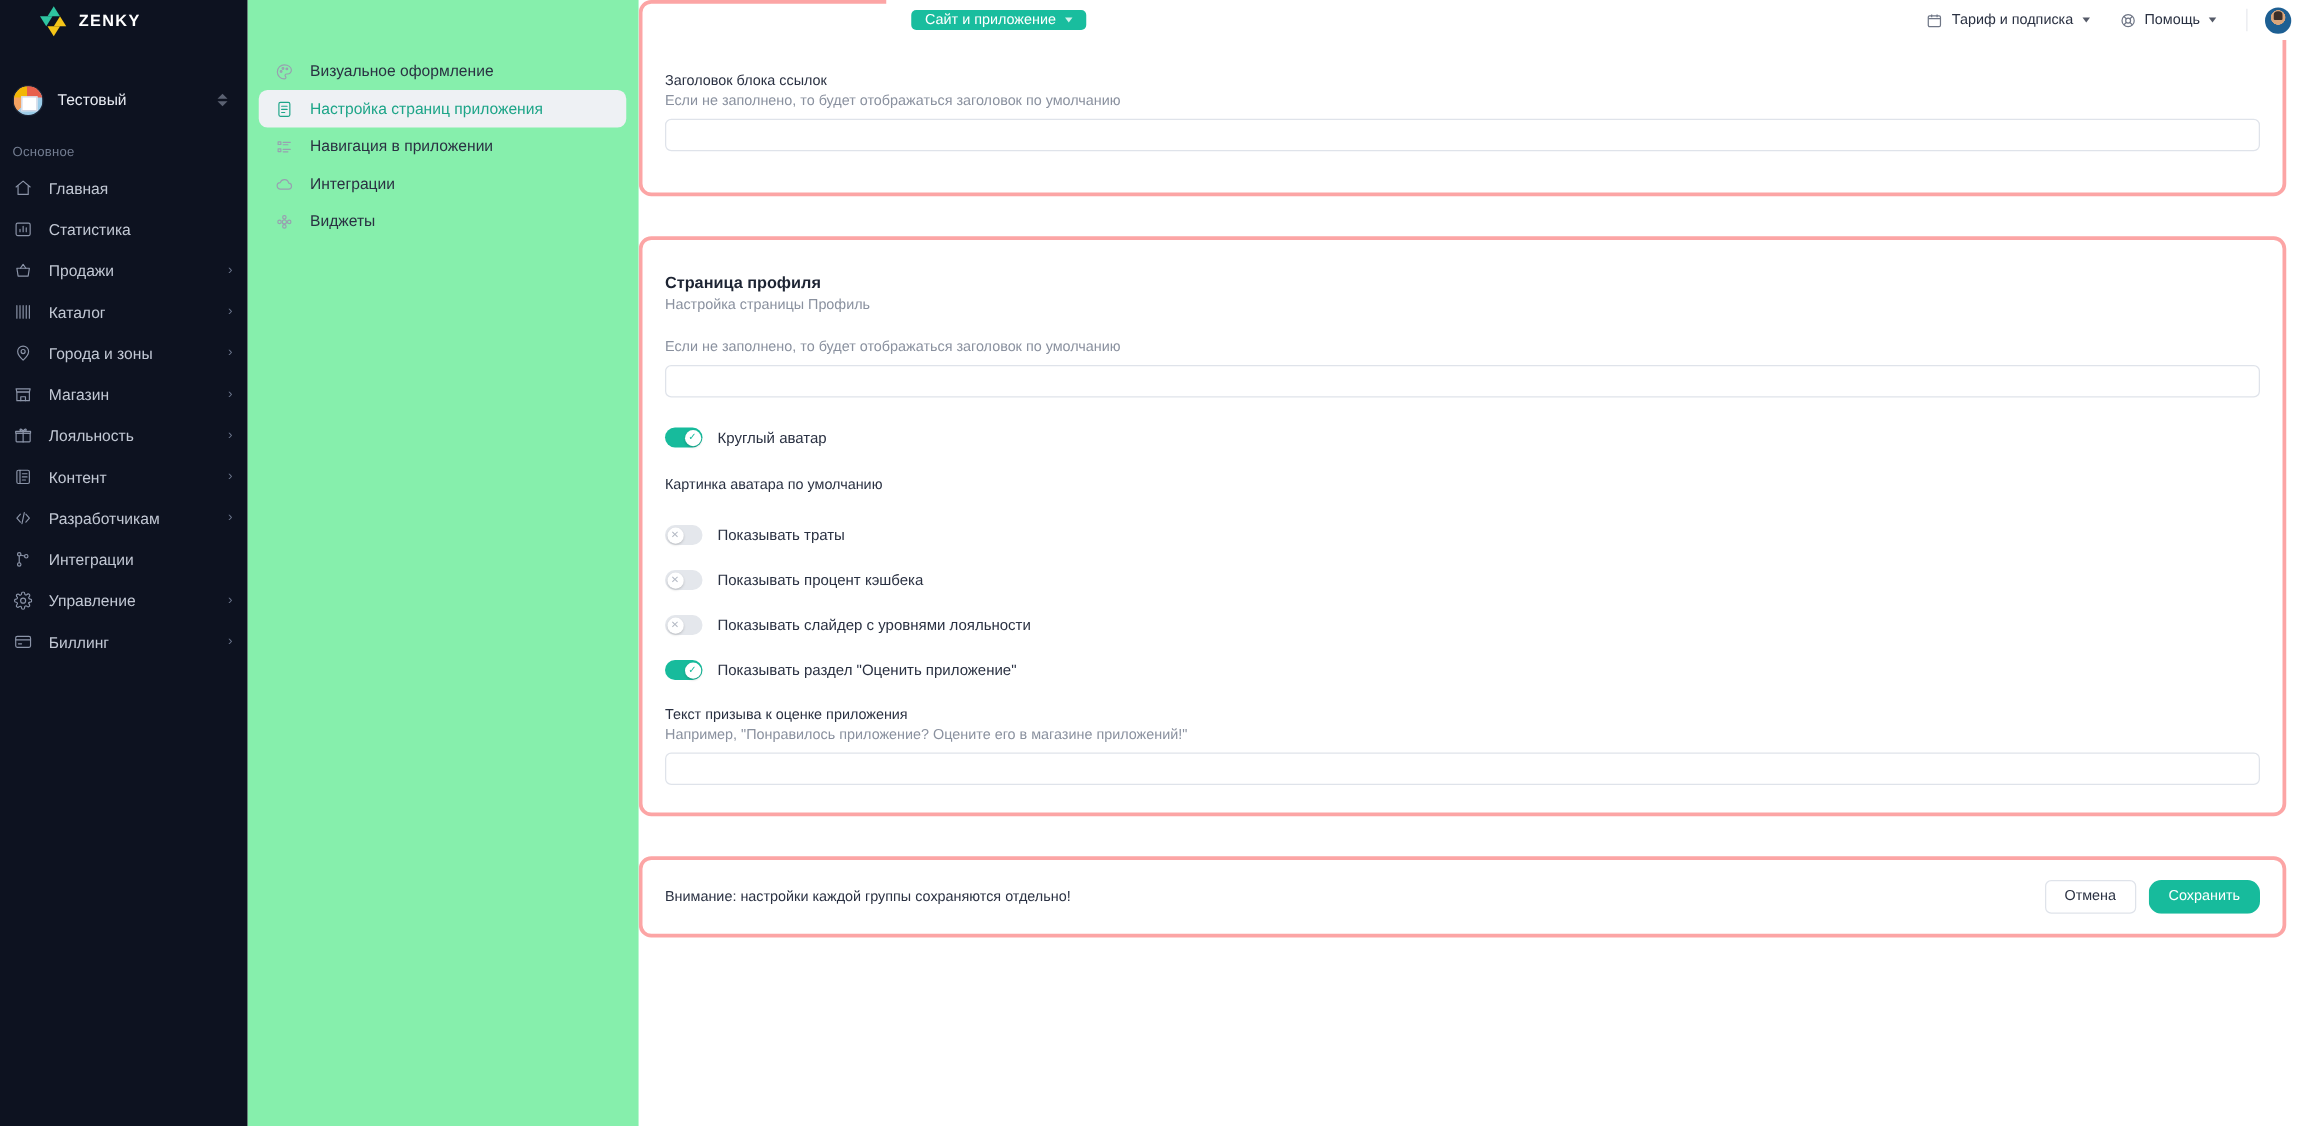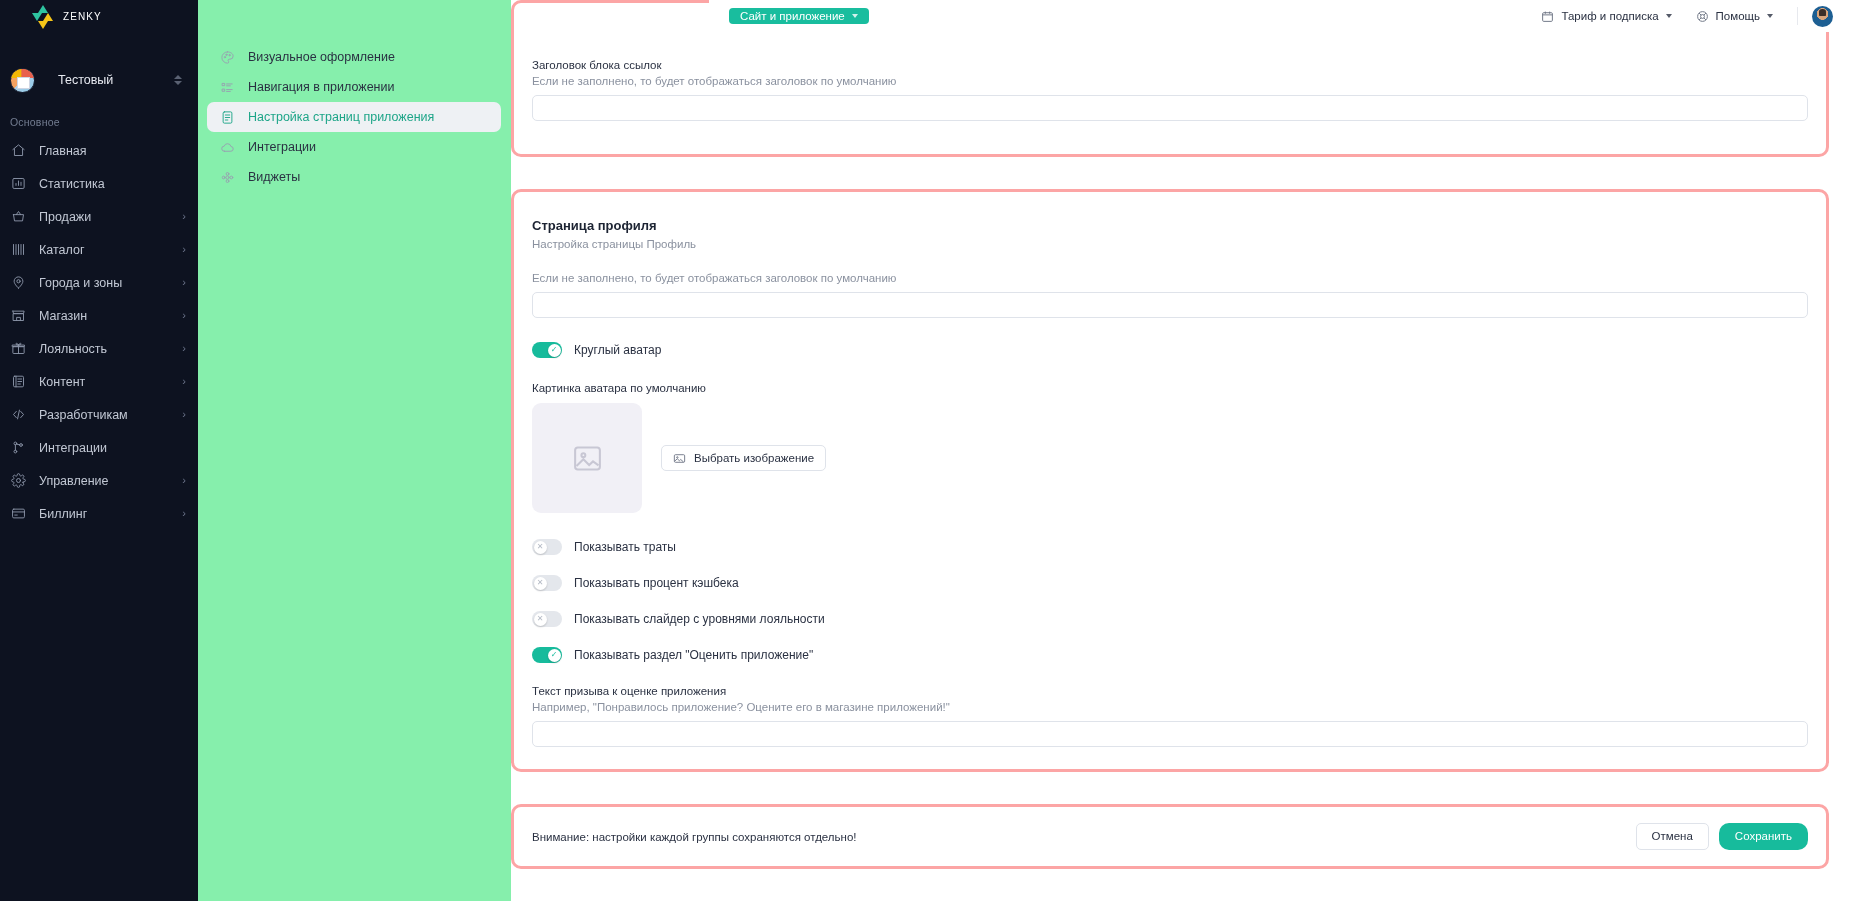--- a/index.html
+++ b/index.html
@@ -29,25 +29,25 @@
     padding-left: 32px;
     gap: 9px;
   }
   .brand-mark { position: relative; width: 22px; height: 22px; }
   .tri { position: absolute; width: 0; height: 0; }
   .tri.up-g  { border-left: 5px solid transparent; border-right: 5px solid transparent; border-bottom: 8px solid #2ec4a0; left: 6px; top: 0px; }
   .tri.dn-g  { border-left: 5px solid transparent; border-right: 5px solid transparent; border-top: 8px solid #2ec4a0; left: 0px; top: 8px; }
   .tri.up-y  { border-left: 5px solid transparent; border-right: 5px solid transparent; border-bottom: 8px solid #f5c518; left: 11px; top: 8px; }
   .tri.dn-y  { border-left: 5px solid transparent; border-right: 5px solid transparent; border-top: 8px solid #f5c518; left: 6px; top: 16px; }
   .brand-name {
-    font-size: 10px; font-weight: normal; letter-spacing: 1.1px; color: #ffffff;
+    font-size: 13px; font-weight: bold; letter-spacing: 1.1px; color: #ffffff;
   }
 
   .store-row {
-    display: flex; align-items: center; gap: 23px;
+    display: flex; align-items: center; gap: 11px;
     padding: 0 16px 0 10px;
     height: 44px;
     margin-top: 26px;
   }
   .store-avatar {
     width: 25px; height: 25px; border-radius: 50%;
     background: linear-gradient(135deg,#f4a261 0%,#f4a261 49%,#a9cfe8 50%,#8ec9e8 100%);
     position: relative; overflow: hidden; flex: none;
     border: 1px solid #1b2233;
   }
@@ -389,37 +389,37 @@
         <span class="subnav-ico">
           <svg viewBox="0 0 24 24" fill="none" stroke="currentColor" stroke-width="1.5" stroke-linecap="round" stroke-linejoin="round">
             <path d="M12 3a9 9 0 100 18c1.3 0 2-.9 2-1.9 0-.6-.3-1-.6-1.4-.3-.4-.5-.8-.5-1.2 0-1 .8-1.8 1.8-1.8H16a5 5 0 005-5c0-3.7-4-6.7-9-6.7z"></path>
             <circle cx="7.8" cy="11.5" r="1.1"></circle>
             <circle cx="10.2" cy="7.6" r="1.1"></circle>
             <circle cx="15.2" cy="8.2" r="1.1"></circle>
           </svg>
         </span>
         <span>Визуальное оформление</span>
       </div>
+      <div class="subnav-item active">
+        <span class="subnav-ico">
+          <svg viewBox="0 0 24 24" fill="none" stroke="currentColor" stroke-width="1.5" stroke-linecap="round" stroke-linejoin="round">
+            <rect x="5" y="3" width="14" height="18" rx="2"></rect>
+            <path d="M8.5 8h7M8.5 12h7M8.5 16h4"></path>
+          </svg>
+        </span>
+        <span>Настройка страниц приложения</span>
+      </div>
       <div class="subnav-item">
         <span class="subnav-ico">
           <svg viewBox="0 0 24 24" fill="none" stroke="currentColor" stroke-width="1.5" stroke-linecap="round" stroke-linejoin="round">
             <path d="M4 5.5h3.5v3.5H4zM4 14.5h3.5V18H4z"></path>
             <path d="M10.5 6.3h9M10.5 9.3h6M10.5 15.3h9M10.5 18.3h6"></path>
           </svg>
         </span>
         <span>Навигация в приложении</span>
-      </div>
-      <div class="subnav-item active">
-        <span class="subnav-ico">
-          <svg viewBox="0 0 24 24" fill="none" stroke="currentColor" stroke-width="1.5" stroke-linecap="round" stroke-linejoin="round">
-            <rect x="5" y="3" width="14" height="18" rx="2"></rect>
-            <path d="M8.5 8h7M8.5 12h7M8.5 16h4"></path>
-          </svg>
-        </span>
-        <span>Настройка страниц приложения</span>
       </div>
       <div class="subnav-item">
         <span class="subnav-ico">
           <svg viewBox="0 0 24 24" fill="none" stroke="currentColor" stroke-width="1.5" stroke-linecap="round" stroke-linejoin="round">
             <path d="M7 18h10.2a3.8 3.8 0 00.3-7.6A5.6 5.6 0 006.7 9.8 4.1 4.1 0 007 18z"></path>
           </svg>
         </span>
         <span>Интеграции</span>
       </div>
       <div class="subnav-item">
@@ -490,37 +490,20 @@
       </div>
 
       <div class="toggle-row" style="margin-top:24px;margin-bottom:0;">
         <span class="switch on">
           <span class="knob">✓</span>
         </span>
         <span class="toggle-label">Круглый аватар</span>
       </div>
 
       <div class="upload-label">Картинка аватара по умолчанию</div>
-      <div class="upload-area">
-        <div class="upload-box">
-          <svg viewBox="0 0 24 24" fill="none" stroke="currentColor" stroke-width="1.5">
-            <rect x="3" y="4" width="18" height="16" rx="2"></rect>
-            <circle cx="9" cy="9.6" r="1.4"></circle>
-            <path d="M4 17.5l5-5 4.2 4.2 2.8-2.6L20 17"></path>
-          </svg>
-        </div>
-        <button class="btn-pick">
-          <svg viewBox="0 0 24 24" fill="none" stroke="currentColor" stroke-width="1.7">
-            <rect x="2.5" y="5" width="19" height="14" rx="2"></rect>
-            <circle cx="8" cy="10" r="1.3"></circle>
-              <path d="M3.5 16.5l4.5-4 3.8 3.6 2.5-2.3 5.2 4.7"></path>
-          </svg>
-          <span>Выбрать изображение</span>
-        </button>
-      </div>
 
       <div id="toggle-list" style="margin-top:26px;">
           <div class="toggle-row">
             <span class="switch">
               <span class="knob">✕</span>
             </span>
             <span class="toggle-label">Показывать траты</span>
           </div>
           <div class="toggle-row">
             <span class="switch">

